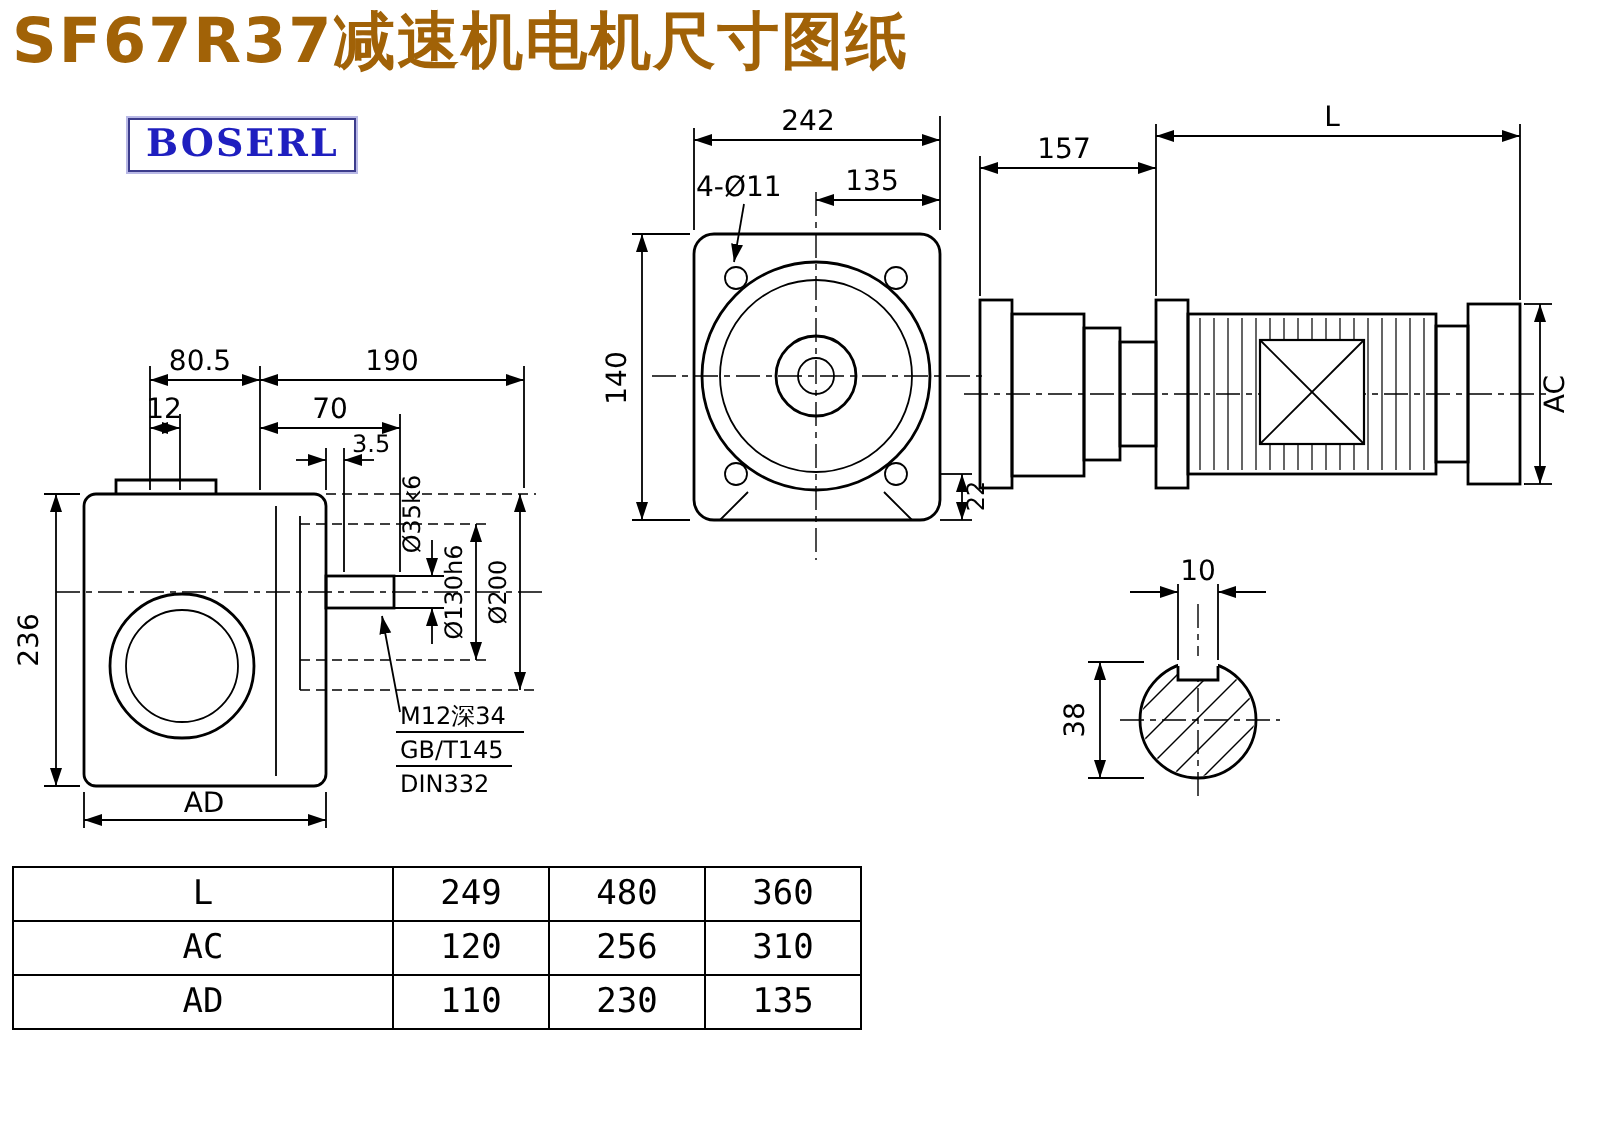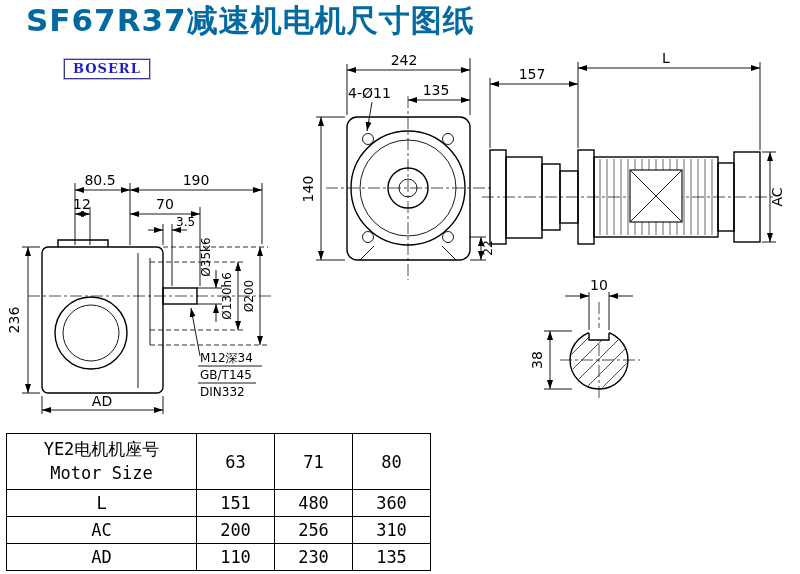--- a/index.html
+++ b/index.html
@@ -1,22 +1,22 @@
 <!DOCTYPE html>
 <html><head>
 <meta charset="utf-8">
 <style>
   html,body{margin:0;padding:0;background:#fff;}
   .page{position:relative;width:800px;height:574px;background:#fff;overflow:hidden;
         font-family:"DejaVu Sans",sans-serif;color:#000;}
   .title{position:absolute;left:6px;top:0;font-size:31px;font-weight:bold;
-         color:#0369a1;letter-spacing:1px;white-space:nowrap;margin-left:20px;}
+         color:#a16207;letter-spacing:1px;white-space:nowrap;}
   .brand{position:absolute;left:64px;top:59px;border:1px solid #3c3c8c;outline:1px solid #b9b9e6;
          padding:1px 8px 2px;color:#1f1fbf;font-family:"DejaVu Serif",serif;font-weight:bold;
-         font-size:13px;letter-spacing:1px;background:#fff;}
+         font-size:19px;letter-spacing:1px;background:#fff;}
   svg{position:absolute;left:0;top:0;}
   svg text{fill:#000;font-family:"DejaVu Sans",sans-serif;}
   .dt{font-size:14px;}
   .dts{font-size:12px;}
   .o{fill:none;stroke:#000;stroke-width:1.4;}
   .t{fill:none;stroke:#000;stroke-width:0.9;}
   .d{fill:none;stroke:#000;stroke-width:0.9;}
   .cl{fill:none;stroke:#000;stroke-width:0.7;stroke-dasharray:12 3 3 3;}
   .hd{fill:none;stroke:#000;stroke-width:0.8;stroke-dasharray:5 3;}
   .fin{fill:none;stroke:#000;stroke-width:0.6;}
@@ -211,38 +211,29 @@
   <div class="brand">BOSERL</div>
 
   <table class="size-table">
     <colgroup>
       <col style="width:190px">
         <col style="width:78px">
         <col style="width:78px">
         <col style="width:78px">
     </colgroup>
     <tbody>
-        <tr class="hrow">
-      <th class="hcell">
-        <div>YE2电机机座号</div>
-        <div>Motor Size</div>
-      </th>
-      <th>63</th>
-      <th>71</th>
-      <th>80</th>
-    </tr>
     <tr class="drow">
       <td>L</td>
-      <td>151</td>
+      <td>249</td>
       <td>480</td>
       <td>360</td>
     </tr>
     <tr class="drow">
       <td>AC</td>
-      <td>200</td>
+      <td>120</td>
       <td>256</td>
       <td>310</td>
     </tr>
     <tr class="drow">
       <td>AD</td>
       <td>110</td>
       <td>230</td>
       <td>135</td>
     </tr>
   </tbody>

